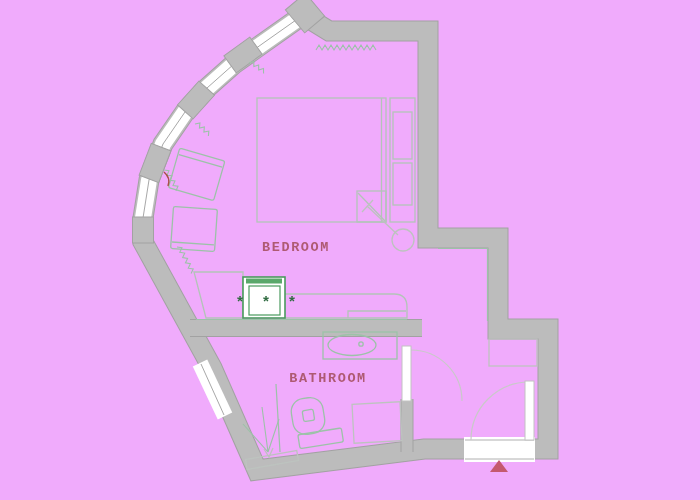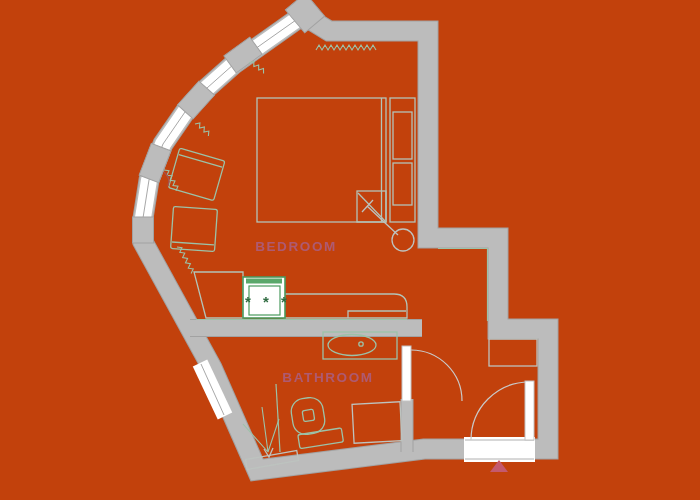--- a/index.html
+++ b/index.html
@@ -1,17 +1,17 @@
 <!DOCTYPE html>
 <html><head>
 <meta charset="utf-8">
 <style>
   html,body{margin:0;padding:0;background:#ffffff;}
-  .stage{width:700px;height:500px;background:#c2410c;position:relative;overflow:hidden;
-         font-family:Liberation Sans, sans-serif;}
+  .stage{width:700px;height:500px;background:#f0abfc;position:relative;overflow:hidden;
+         font-family:Liberation Mono, monospace;}
   svg{display:block;}
   .wall-core{fill:none;stroke:#bcbcbc;stroke-width:19;stroke-linejoin:miter;}
   .wall-edge{fill:none;stroke:#a2a2a2;stroke-width:21;stroke-linejoin:miter;}
   .win-white{fill:none;stroke:#ffffff;stroke-width:16;}
   .win-glass{fill:none;stroke:#a8a8a8;stroke-width:1;}
   .pier{fill:#bcbcbc;stroke:#a2a2a2;stroke-width:1;}
   .iwall{fill:none;stroke:#bcbcbc;}
   .iwall-e{fill:none;stroke:#a2a2a2;}
   .furn{fill:#ffffff;fill-opacity:0;stroke:#b3c4b8;stroke-width:1.3;}
   .furn-g{fill:none;stroke:#9cc2a8;stroke-width:1.3;}

